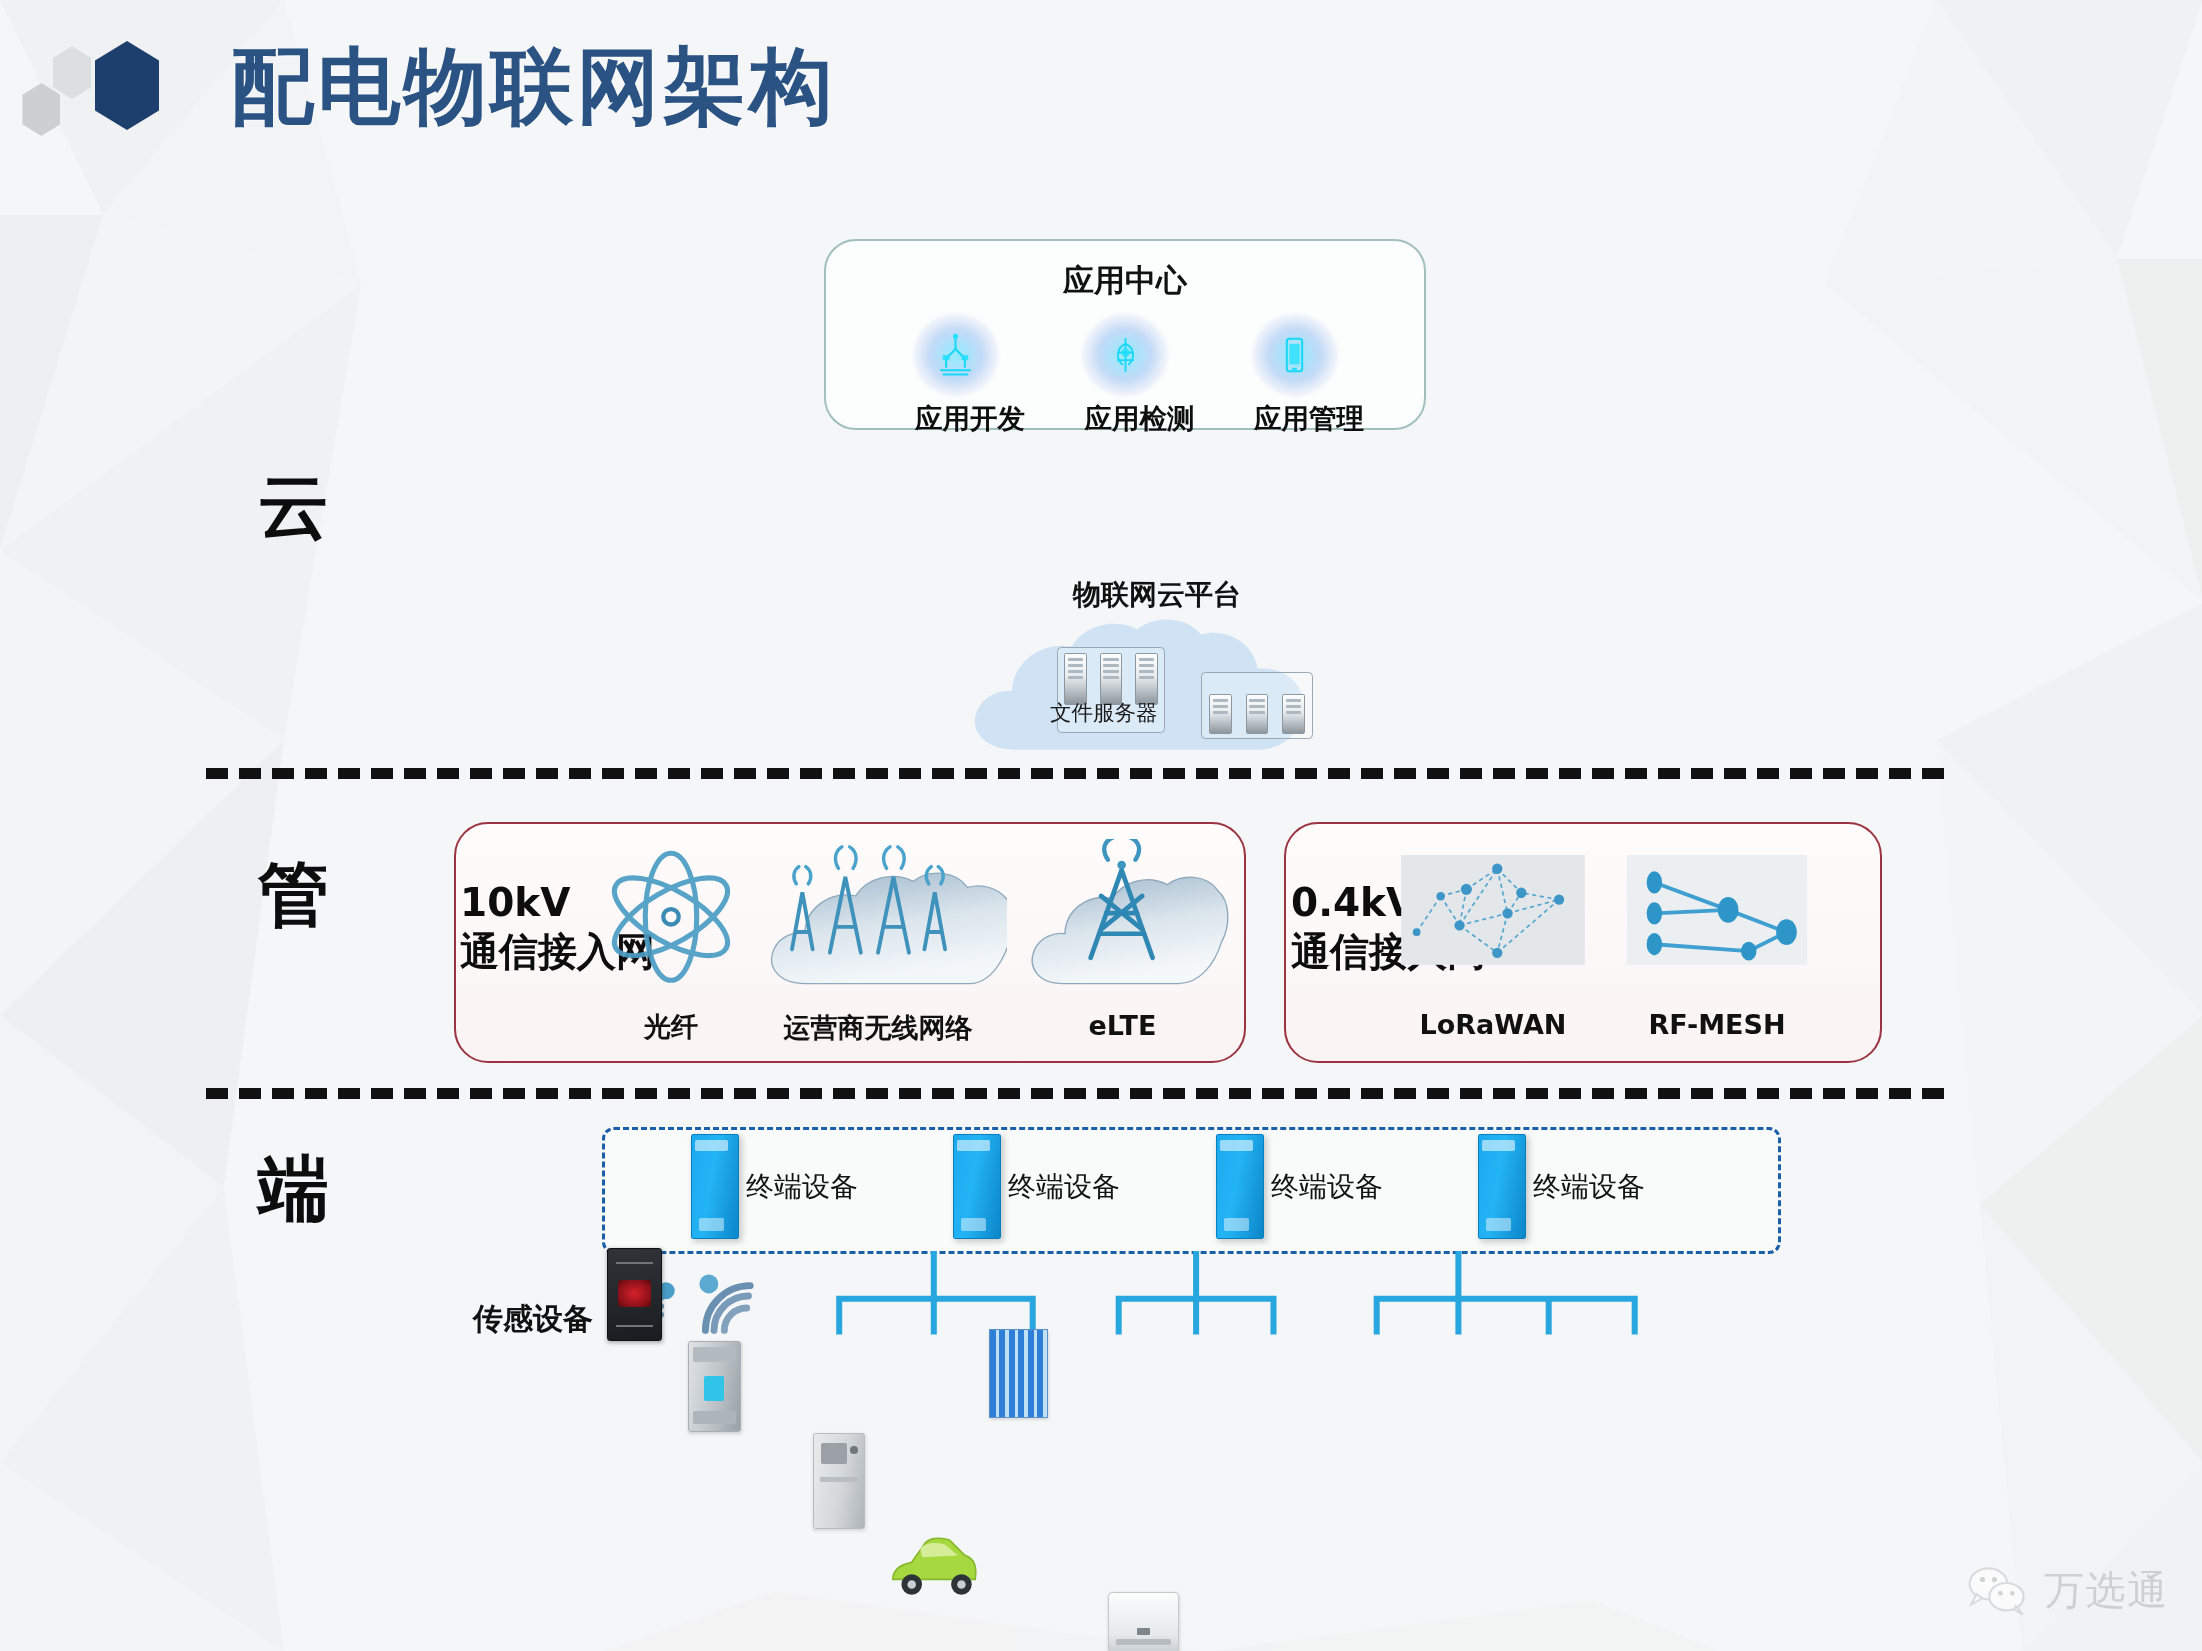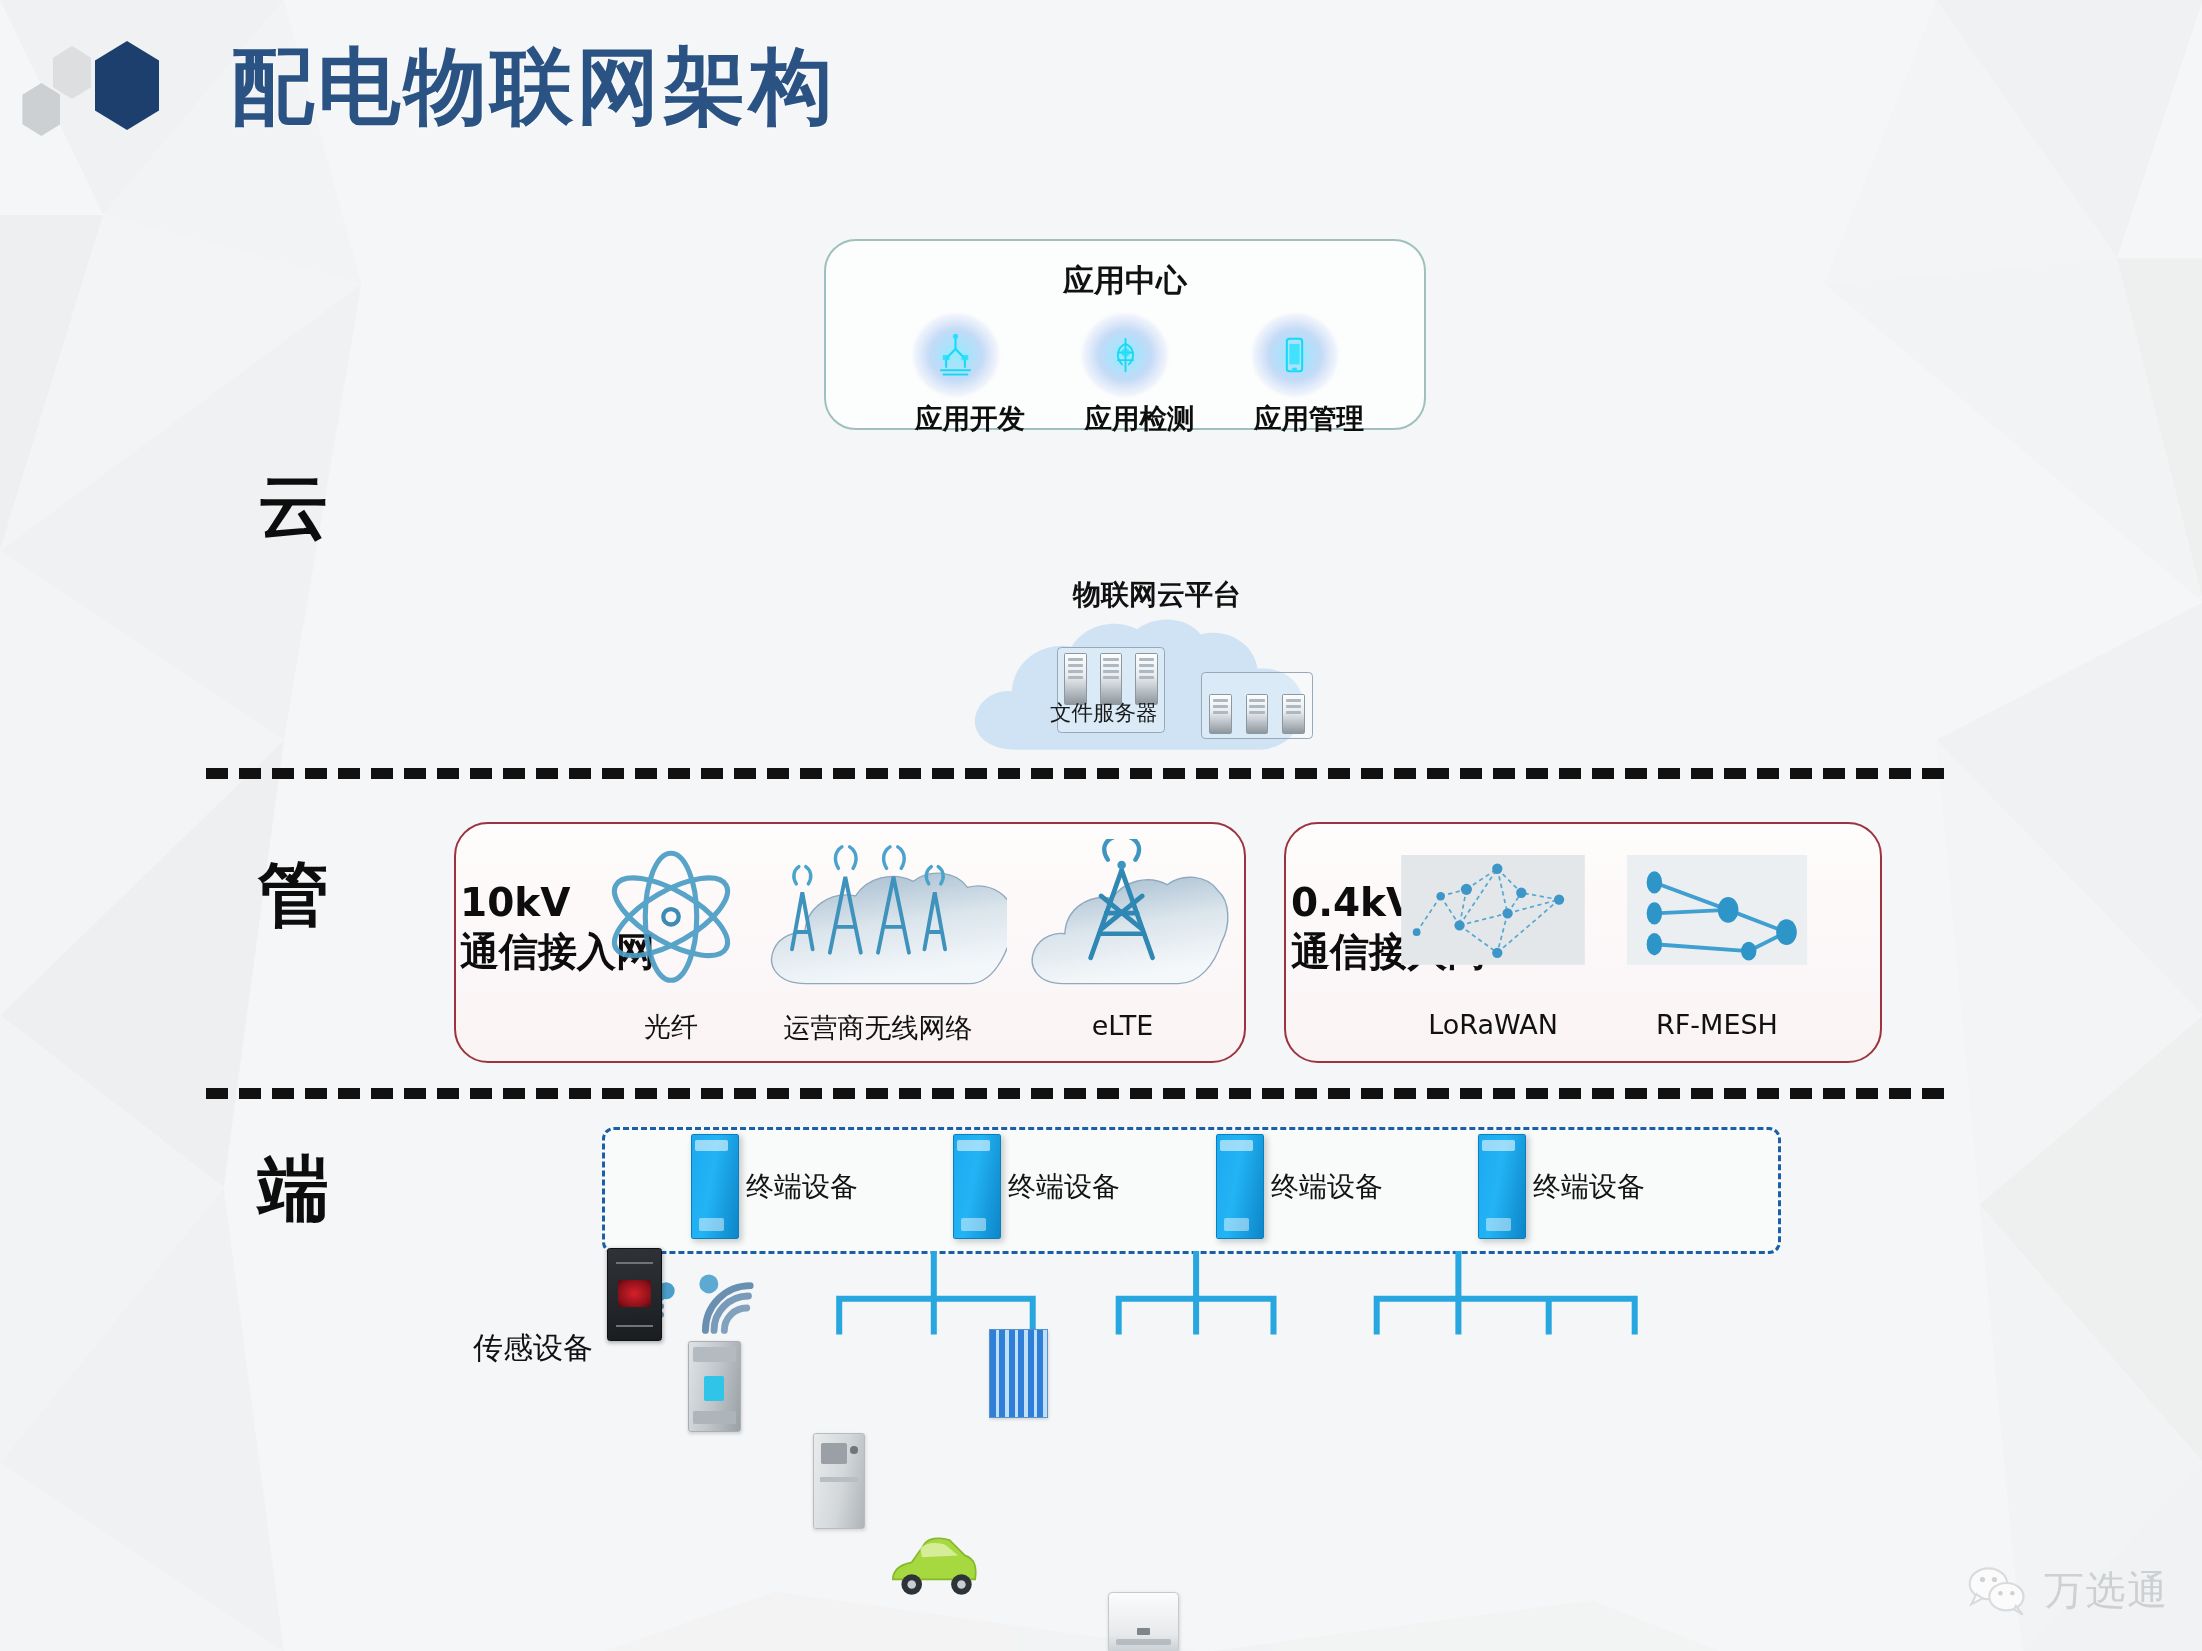--- a/index.html
+++ b/index.html
@@ -136,21 +136,21 @@
   .kv-label {
     position: absolute;
     font-size: 39px; font-weight: 700; color: #0d0d0d; line-height: 1.25;
     font-family: "DejaVu Sans", "Liberation Sans", sans-serif;
   }
   #kv10-label { left: 460px; top: 879px; }
   #kv04-label { left: 1291px; top: 879px; }
 
   .net-item { position: absolute; text-align: center; }
   .net-caption {
-    font-size: 27px; color: #111; font-weight: 400; white-space: nowrap;
+    font-size: 27px; color: #111; font-weight: 700; white-space: nowrap;
     font-family: "DejaVu Sans", "Liberation Sans", sans-serif;
   }
   #item-fiber   { left: 585px;  top: 843px; width: 172px; }
   #item-carrier { left: 749px;  top: 839px; width: 258px; }
   #item-elte    { left: 1015px; top: 839px; width: 215px; }
   #item-lora    { left: 1394px; top: 843px; width: 198px; }
   #item-mesh    { left: 1618px; top: 843px; width: 198px; }
 
   
   #terminal-band {
@@ -178,22 +178,22 @@
     content:''; position:absolute; left:6.9px; right:13.8px; bottom:6.9px; height:13px;
     background: rgba(255,255,255,0.45); border-radius:1.7px;
   }
   .term-label {
     font-size: 28px; font-weight: 400; color: #131313; white-space: nowrap;
     font-family: "DejaVu Sans", "Liberation Sans", sans-serif;
   }
 
   
   #sensor-label {
-    position: absolute; left: 473px; top: 1328px;
-    font-size: 30px; font-weight: 400; color: #111;
+    position: absolute; left: 473px; top: 1299px;
+    font-size: 30px; font-weight: 700; color: #111;
     font-family: "DejaVu Sans", "Liberation Sans", sans-serif;
   }
   #connectors { position: absolute; left: 0; top: 1230px; width: 2203px; height: 172px; }
   .dev { position: absolute; bottom: 0; }
   #sensor-row { position: absolute; left: 0; top: 1308px; width: 2203px; height: 172px; }
 
   .wifi-icon { position: absolute; }
   #wifi-a { left: 618px; top: 1272px; }
   #wifi-b { left: 688px; top: 1265px; }
 

